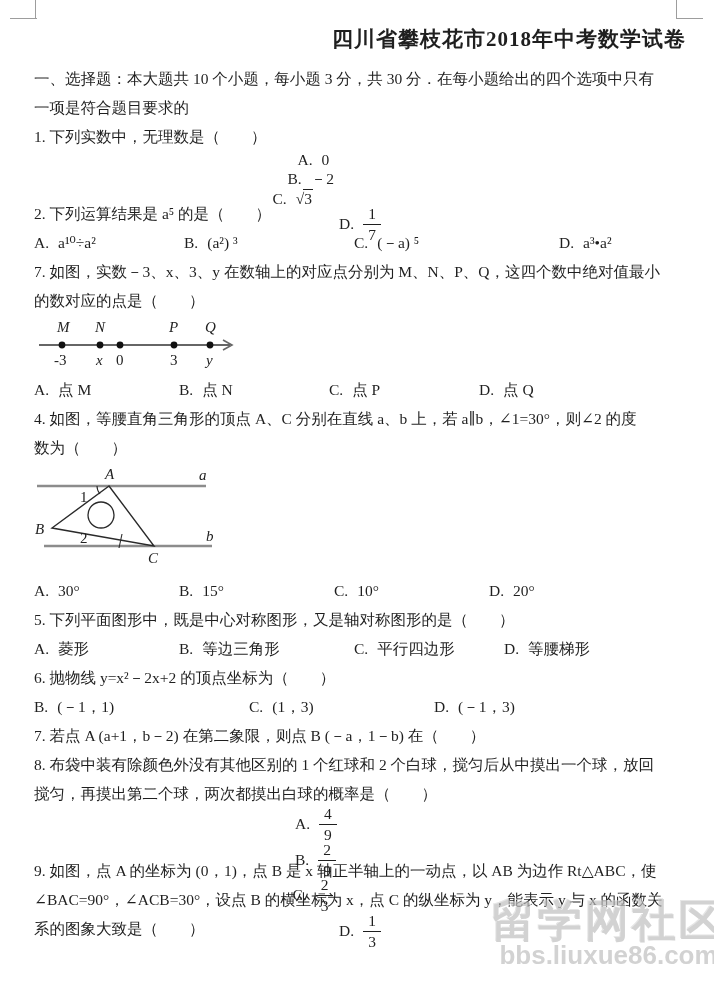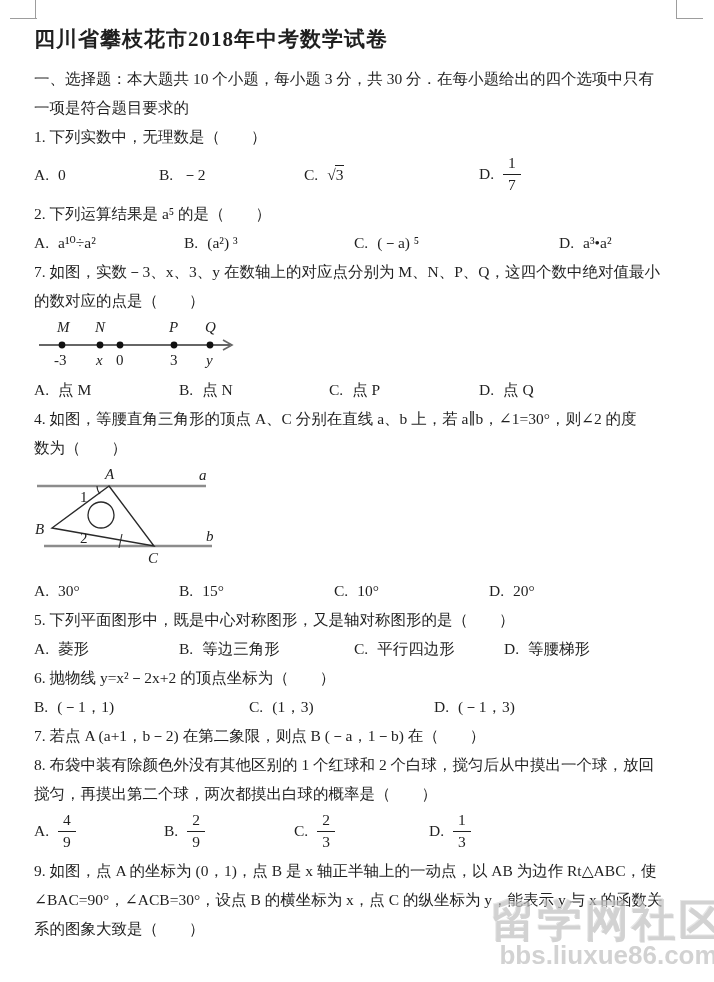--- a/index.html
+++ b/index.html
@@ -1,26 +1,26 @@
 <!DOCTYPE html>
 <html><head>
 <meta charset="utf-8">
 <style>
   html,body{margin:0;padding:0;}
   body{
     width:714px;height:982px;background:#ffffff;position:relative;overflow:hidden;
     font-family:"Liberation Serif","DejaVu Serif",serif;color:#1f1f1f;
   }
   .content{padding:0 28px 0 34px;font-size:15.5px;position:relative;z-index:1;}
-  .title{text-align:left;font-weight:700;font-size:21px;line-height:30px;margin:24px 0 10px 0;letter-spacing:1px;}
+  .title{text-align:right;font-weight:700;font-size:21px;line-height:30px;margin:24px 0 10px 0;letter-spacing:1px;}
   .stem{line-height:29px;white-space:nowrap;}
   .opts{display:flex;line-height:29px;}
   .opt{white-space:nowrap;}
   .olabel{margin-right:9px;}
-  .tall{height:48px;align-items:center;line-height:normal;}
+  .tall{height:48px;align-items:center;line-height:normal;flex-direction:column;}
   .frac{display:inline-block;vertical-align:middle;text-align:center;line-height:1.05;margin-top:-3px;}
   .frac .num{display:block;padding:1px 5px 2px;border-bottom:1px solid #1f1f1f;}
   .frac .den{display:block;padding:2px 5px 0;}
   .sqrt .radical{letter-spacing:-1px;}
   .sqrt .radicand{border-top:1px solid #1f1f1f;padding:0 1px;}
   .fig{display:block;margin:2px 0;}
   .fig text{font-size:15px;fill:#222;}
   .fig .it{font-style:italic;}
   
   .mark{position:absolute;background:#9d9d9d;z-index:0;}

